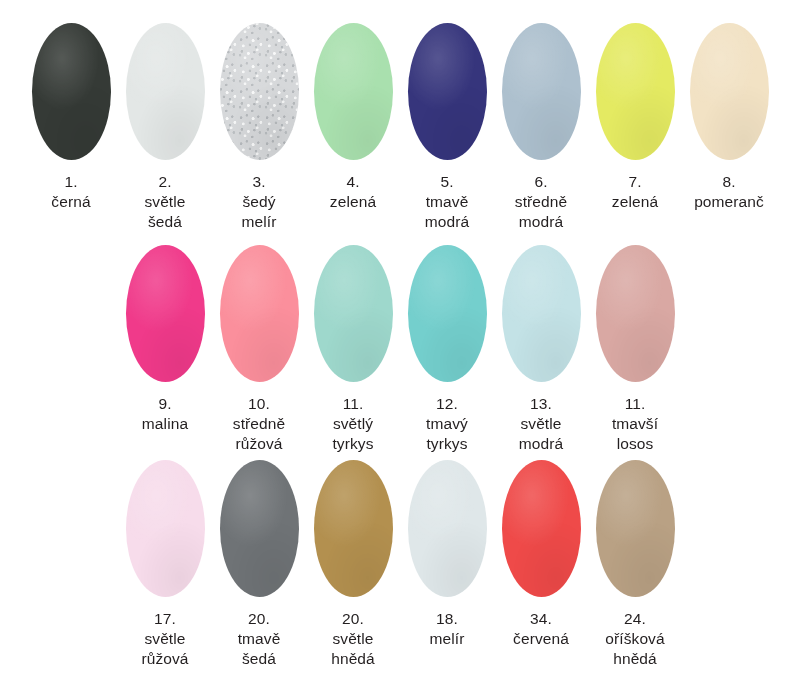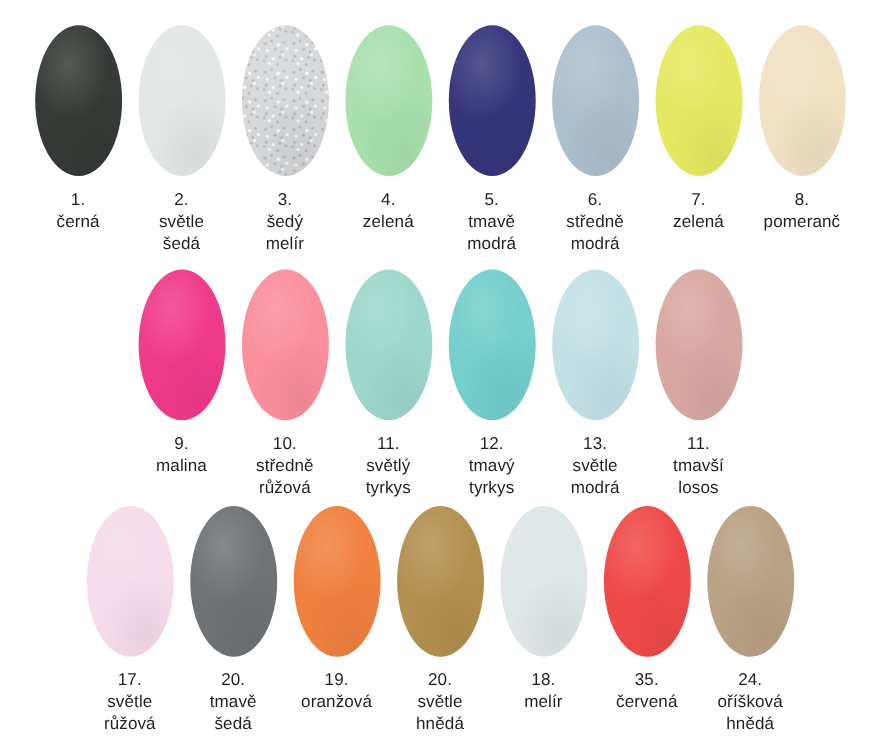--- a/index.html
+++ b/index.html
@@ -251,29 +251,20 @@
         <div class="swatch-wrap">
           <div class="swatch" style="background-color: rgb(111, 115, 118);"></div>
         </div>
         <div class="caption">
           <span class="num">20.</span>
           <span class="name">tmavě<br>šedá</span>
         </div>
       </div>
       <div class="cell">
         <div class="swatch-wrap">
-          <div class="swatch" style="background-color: rgb(240, 129, 63);"></div>
-        </div>
-        <div class="caption">
-          <span class="num">19.</span>
-          <span class="name">oranžová</span>
-        </div>
-      </div>
-      <div class="cell">
-        <div class="swatch-wrap">
           <div class="swatch" style="background-color: rgb(179, 144, 79);"></div>
         </div>
         <div class="caption">
           <span class="num">20.</span>
           <span class="name">světle<br>hnědá</span>
         </div>
       </div>
       <div class="cell">
         <div class="swatch-wrap">
           <div class="swatch" style="background-color: rgb(223, 231, 233);"></div>
@@ -281,21 +272,21 @@
         <div class="caption">
           <span class="num">18.</span>
           <span class="name">melír</span>
         </div>
       </div>
       <div class="cell">
         <div class="swatch-wrap">
           <div class="swatch" style="background-color: rgb(239, 74, 73);"></div>
         </div>
         <div class="caption">
-          <span class="num">35.</span>
+          <span class="num">34.</span>
           <span class="name">červená</span>
         </div>
       </div>
       <div class="cell">
         <div class="swatch-wrap">
           <div class="swatch" style="background-color: rgb(185, 161, 132);"></div>
         </div>
         <div class="caption">
           <span class="num">24.</span>
           <span class="name">oříšková<br>hnědá</span>

